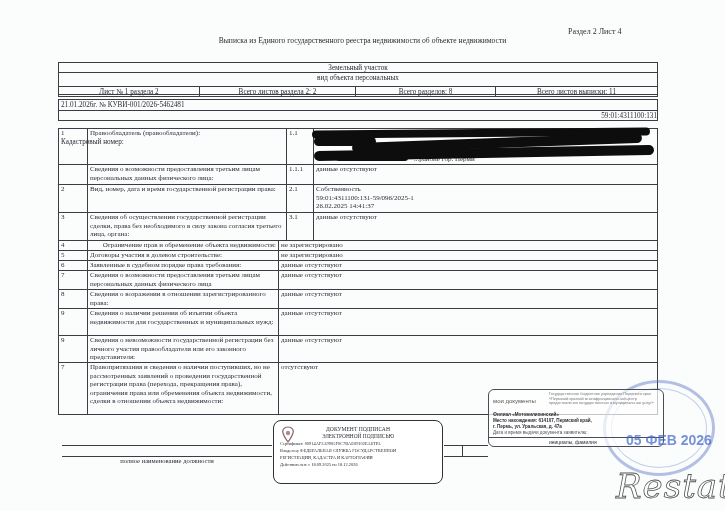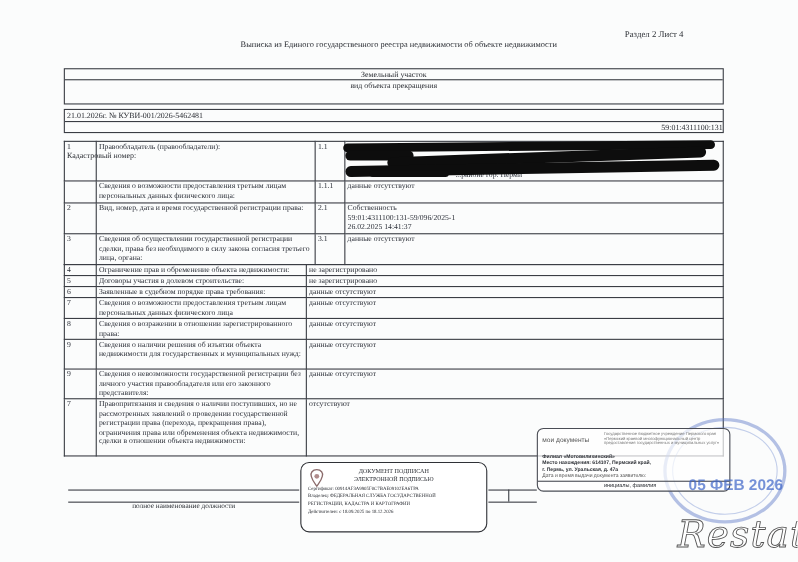--- a/index.html
+++ b/index.html
@@ -51,23 +51,29 @@
 </head>
 <body>
 
 <div class="page">
 
   <div class="abs sheet-label">Раздел 2  Лист 4</div>
   <div class="abs title t1">Выписка из Единого государственного реестра недвижимости об объекте недвижимости</div>
 
   <div class="box" style="left:58px; top:62px; width:600px; height:33px;">
     <div class="row" style="top:0; height:10px;">Земельный участок</div>
-    <div class="row" style="top:10px; height:10px;">вид объекта прекращения</div>
-  </div>
-
+    <div class="row" style="top:10px; height:10px;">вид объекта персональных</div>
+  </div>
+
+  <div class="box" style="left:58px; top:86px; width:600px; height:11px;">
+    <div class="cellv" style="left:0; width:141px;">Лист № 1 раздела 2</div>
+    <div class="cellv" style="left:141px; width:156px;">Всего листов раздела 2: 2</div>
+    <div class="cellv" style="left:297px; width:140px;">Всего разделов: 8</div>
+    <div class="cellv" style="left:437px; width:161px; border-right:none;">Всего листов выписки: 11</div>
+  </div>
 
   <div class="box" style="left:58px; top:99px; width:600px; height:22px;">
     <div class="row lefttxt" style="top:0; height:11px;">21.01.2026г. № КУВИ-001/2026-5462481</div>
     <div class="row" style="top:11px; height:10px;">
       <div class="cellv lefttxt" style="left:0; width:224px;margin-top:26px;">Кадастровый номер:</div>
       <div class="cellv lefttxt" style="left:224px; width:374px; border-right:none;text-align:right;">59:01:4311100:131</div>
     </div>
   </div>
 
   <table class="main">
@@ -102,21 +108,21 @@
       <td class="sub">3.1</td>
       <td>данные отсутствуют</td>
     </tr>
   </tbody>
     </table>
 
   <table class="main" style="top:240px;">
     <tbody>
         <tr style="height:10px;">
       <td class="num">4</td>
-      <td style="width:186px;">Ограничение прав и обременение объекта недвижимости:</td>
+      <td style="width:186px;text-align:right;">Ограничение прав и обременение объекта недвижимости:</td>
       <td>не зарегистрировано</td>
     </tr>
     <tr style="height:10px;">
       <td class="num">5</td>
       <td>Договоры участия в долевом строительстве:</td>
       <td>не зарегистрировано</td>
     </tr>
     <tr style="height:10px;">
       <td class="num">6</td>
       <td>Заявленные в судебном порядке права требования:</td>

